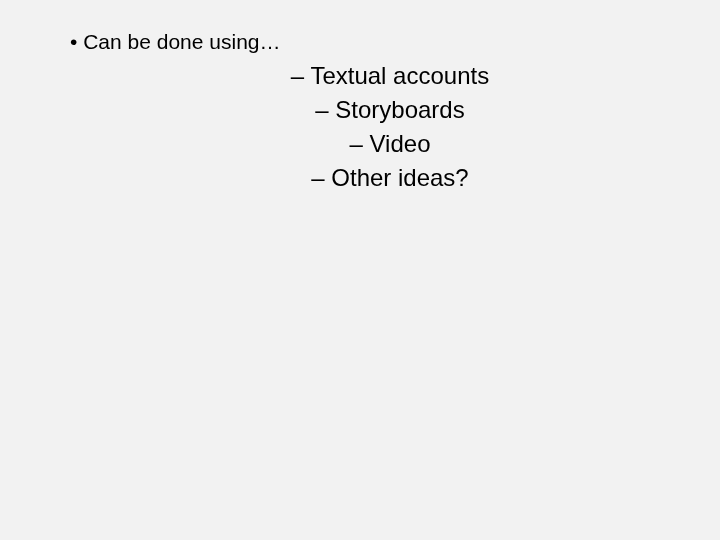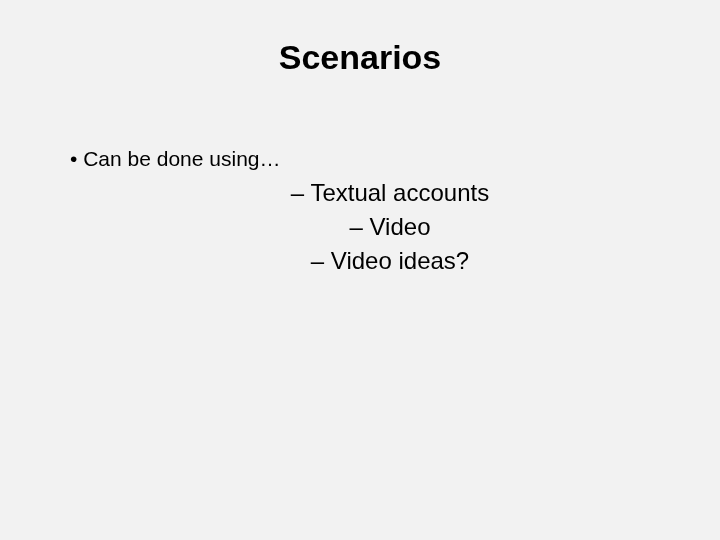--- a/index.html
+++ b/index.html
@@ -44,20 +44,20 @@
       margin-bottom: 6px;
     }
     .bullet-l2::before {
       content: "– ";
     }
   </style>
 </head>
 <body>
 
 <div class="slide">
-  <div class="title">Scenarios</div>
   <div class="bullet-l1">Can be done using…</div>
   <div class="sub-list">
     <div class="bullet-l2">Textual accounts</div>
+    <div class="bullet-l2">Storyboards</div>
     <div class="bullet-l2">Video</div>
-    <div class="bullet-l2">Video ideas?</div>
+    <div class="bullet-l2">Other ideas?</div>
   </div>
 </div>
 
 </body></html>

